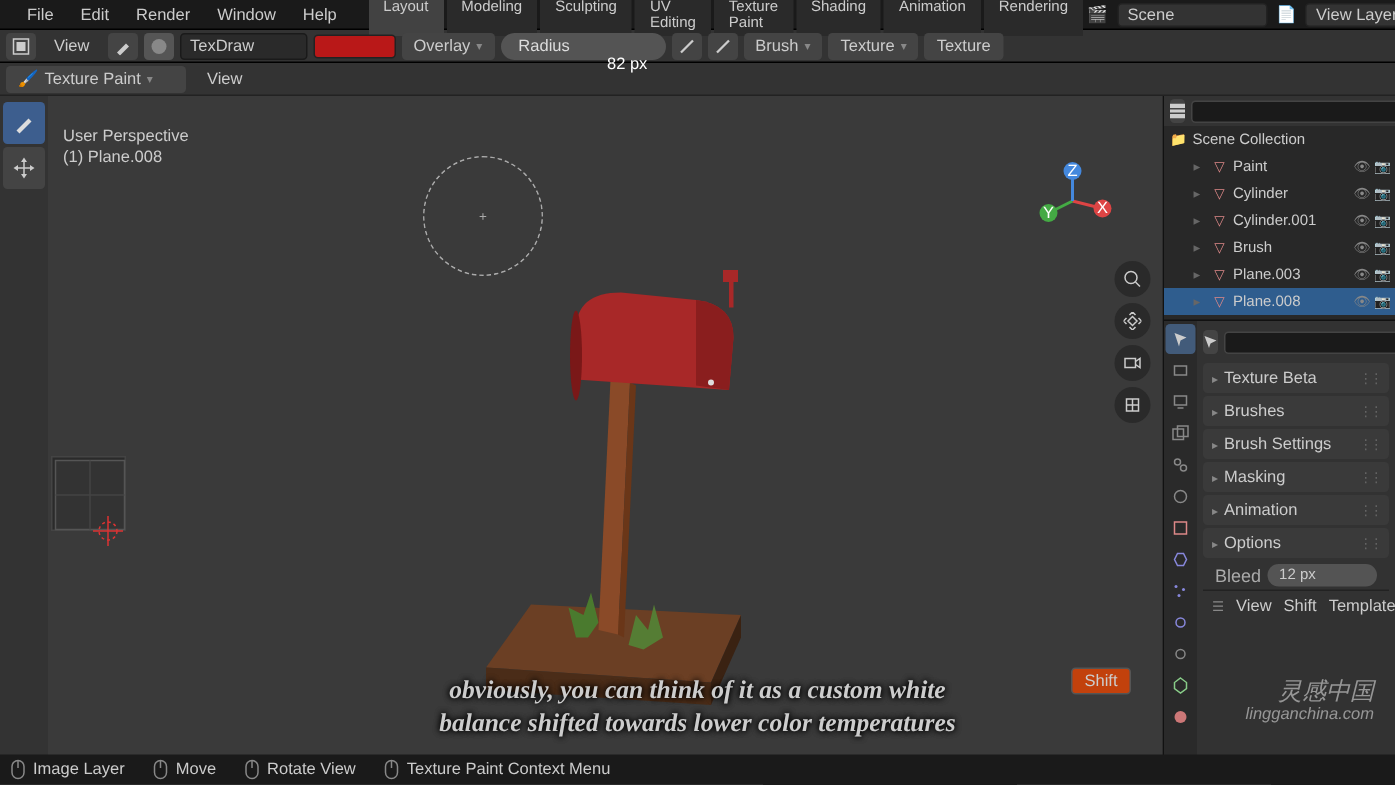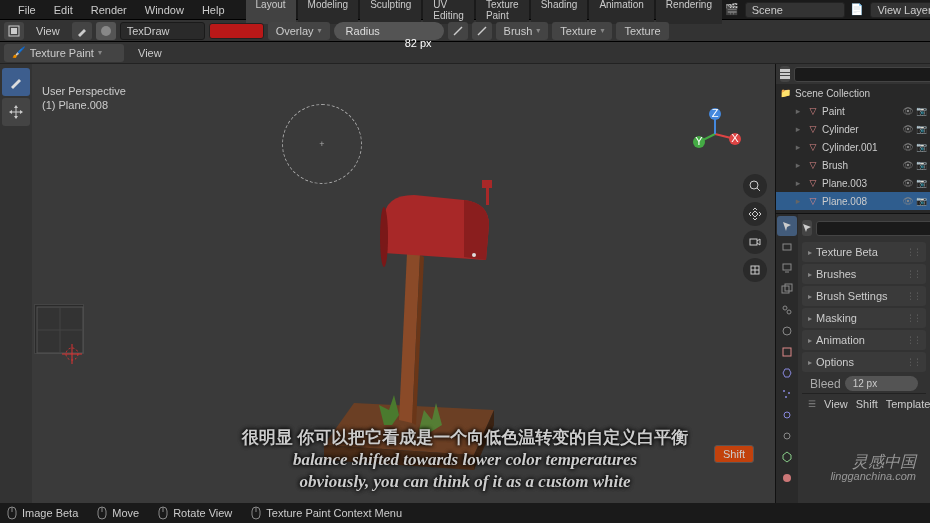--- a/index.html
+++ b/index.html
@@ -457,38 +457,37 @@
           <span>Templates</span>
         </div>
       </div>
     </div>
   </div>
 </div>
 
 <div class="shift-key">Shift</div>
 
 <div class="subtitle">
-  <div class="sub-cn">很明显 你可以把它看成是一个向低色温转变的自定义白平衡</div>
+  <div class="sub-en">obviously, you can think of it as a custom white</div>
   <div class="sub-en">balance shifted towards lower color temperatures</div>
-  <div class="sub-en">obviously, you can think of it as a custom white</div>
 </div>
 
 <div class="watermark">
   <div class="cn">灵感中国</div>
   <div>lingganchina.com</div>
 </div>
 
 <div class="statusbar">
   <div id="status-left" style="display:flex;gap:18px">
       <div class="status-item">
         <svg width="12" height="14" viewBox="0 0 12 14">
           <rect x="2" y="1" width="8" height="12" rx="4" fill="none" stroke="#888"></rect>
           <line x1="6" y1="1" x2="6" y2="6" stroke="#888"></line>
         </svg>
-        <span>Image Beta</span>
+        <span>Image Layer</span>
       </div>
       <div class="status-item">
         <svg width="12" height="14" viewBox="0 0 12 14">
           <rect x="2" y="1" width="8" height="12" rx="4" fill="none" stroke="#888"></rect>
           <line x1="6" y1="1" x2="6" y2="6" stroke="#888"></line>
         </svg>
         <span>Move</span>
       </div>
       <div class="status-item">
         <svg width="12" height="14" viewBox="0 0 12 14">

